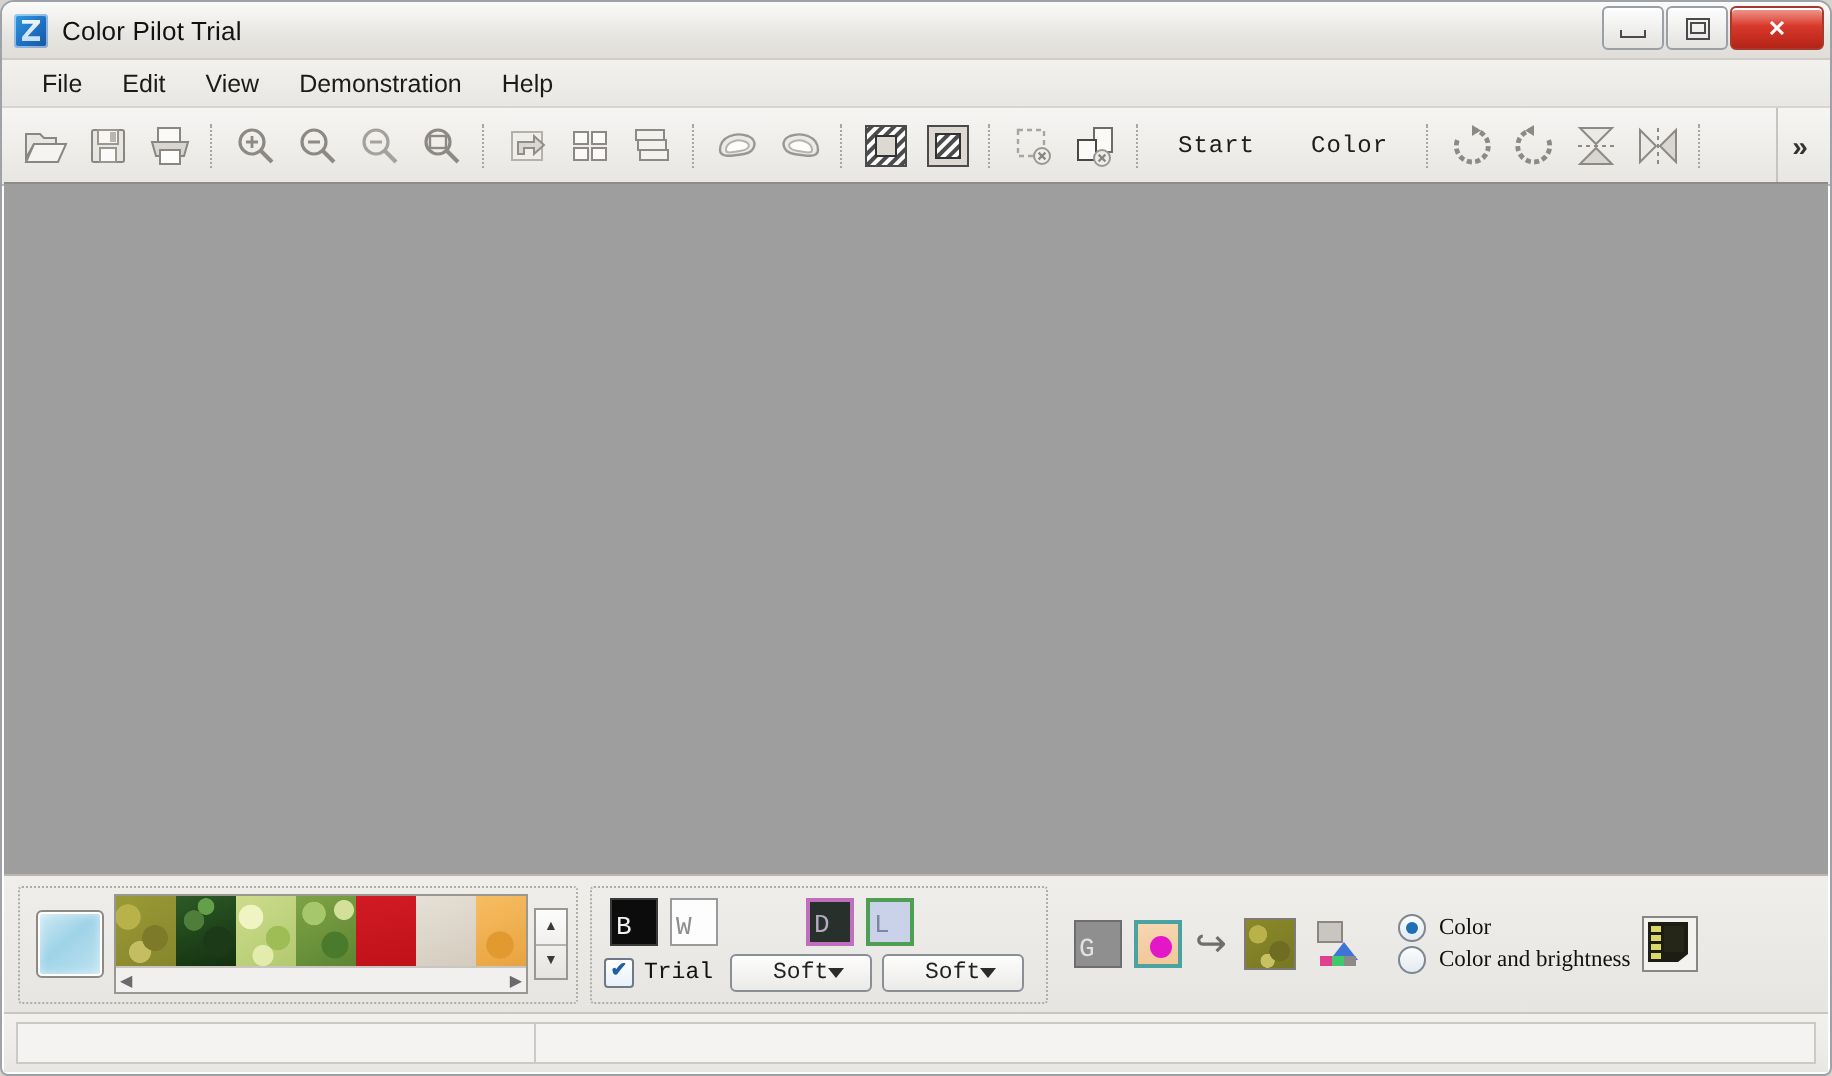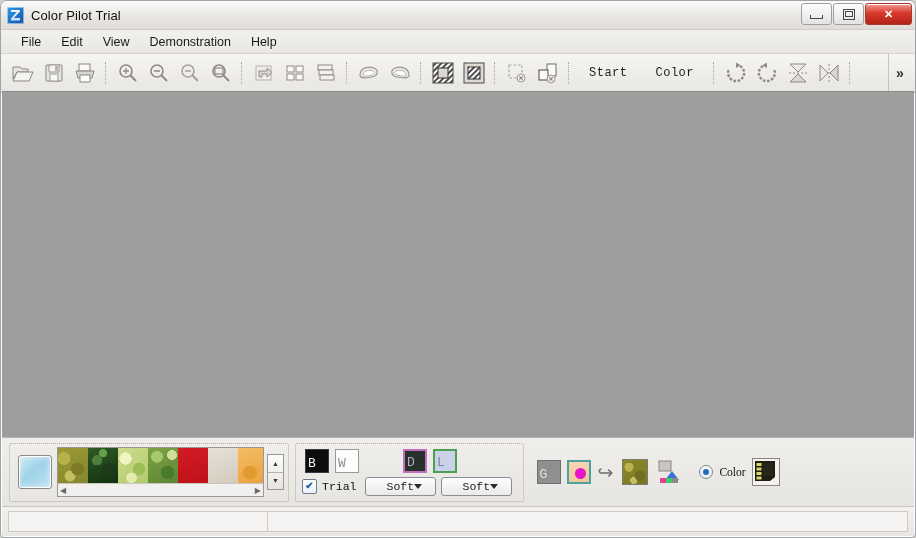--- a/index.html
+++ b/index.html
@@ -497,20 +497,24 @@
           <rect x="15" y="18" width="6" height="5" fill="#8a8a8a"></rect>
         </svg>
       </div>
     </div>
 
     <div class="radios">
       <div class="radio-row">
         <span class="rdo on"></span>
         <span class="radio-lbl">Color</span>
       </div>
+      <div class="radio-row">
+        <span class="rdo"></span>
+        <span class="radio-lbl">Color and brightness</span>
+      </div>
     </div>
 
     <div class="film">
       <svg width="24" height="24" viewBox="0 0 24 24">
         <path d="M2 2 L22 2 L22 18 L17 22 L2 22 Z" fill="#1d1d11"></path>
         <rect x="3.5" y="4" width="5" height="3" fill="#d8d86a"></rect>
         <rect x="3.5" y="8.5" width="5" height="3" fill="#d8d86a"></rect>
         <rect x="3.5" y="13" width="5" height="3" fill="#d8d86a"></rect>
         <rect x="3.5" y="17.5" width="5" height="3" fill="#d8d86a"></rect>
         <rect x="10" y="4" width="10" height="13" fill="#262618"></rect>

